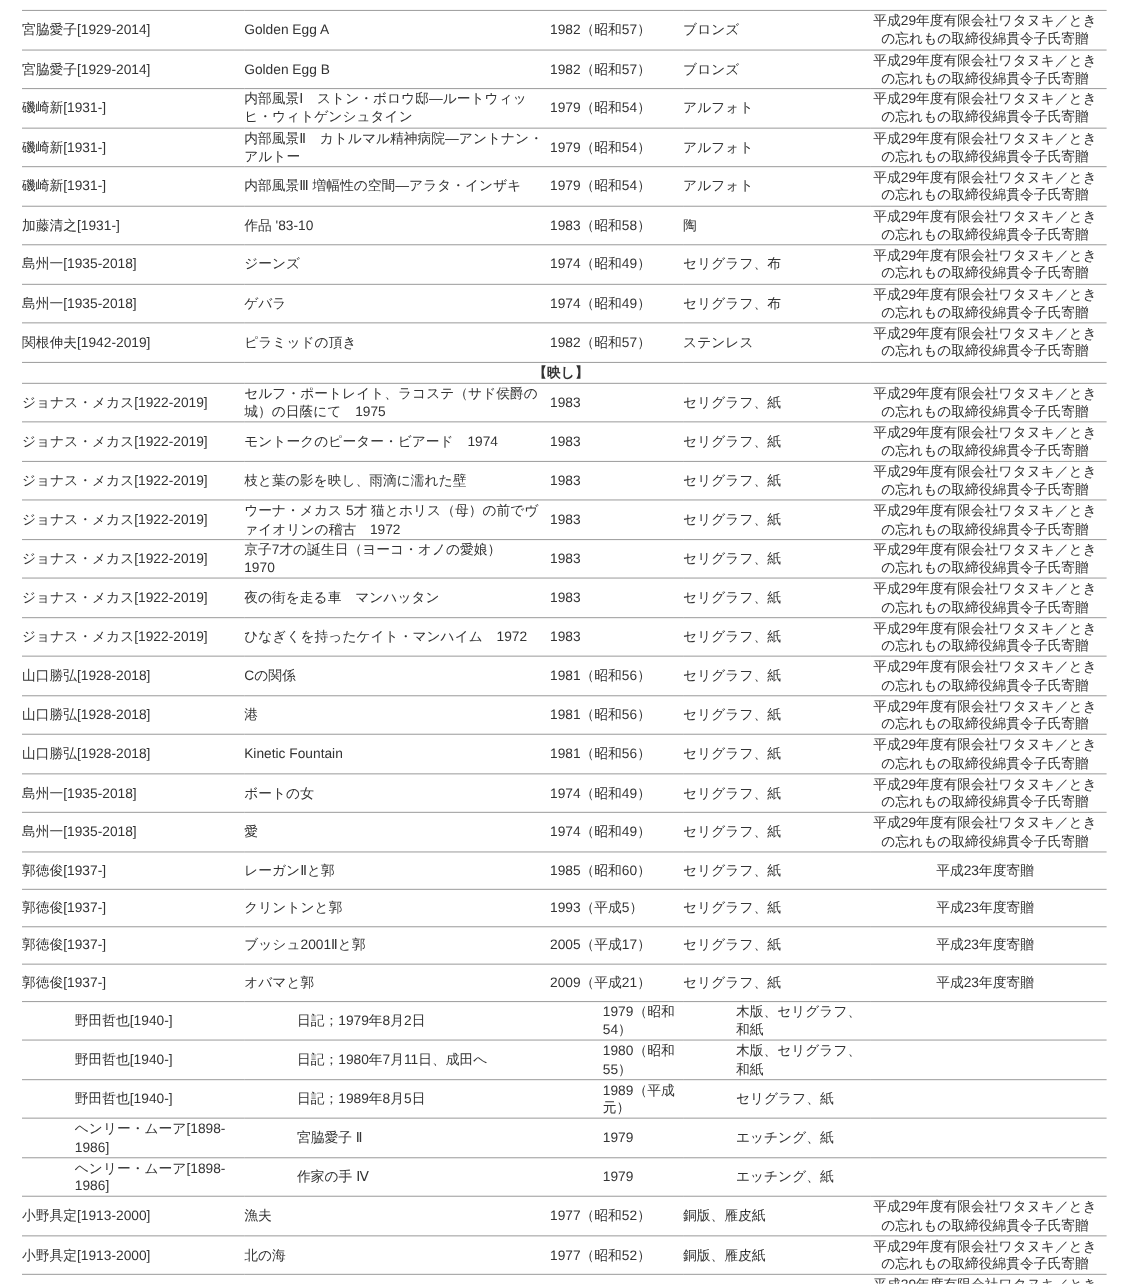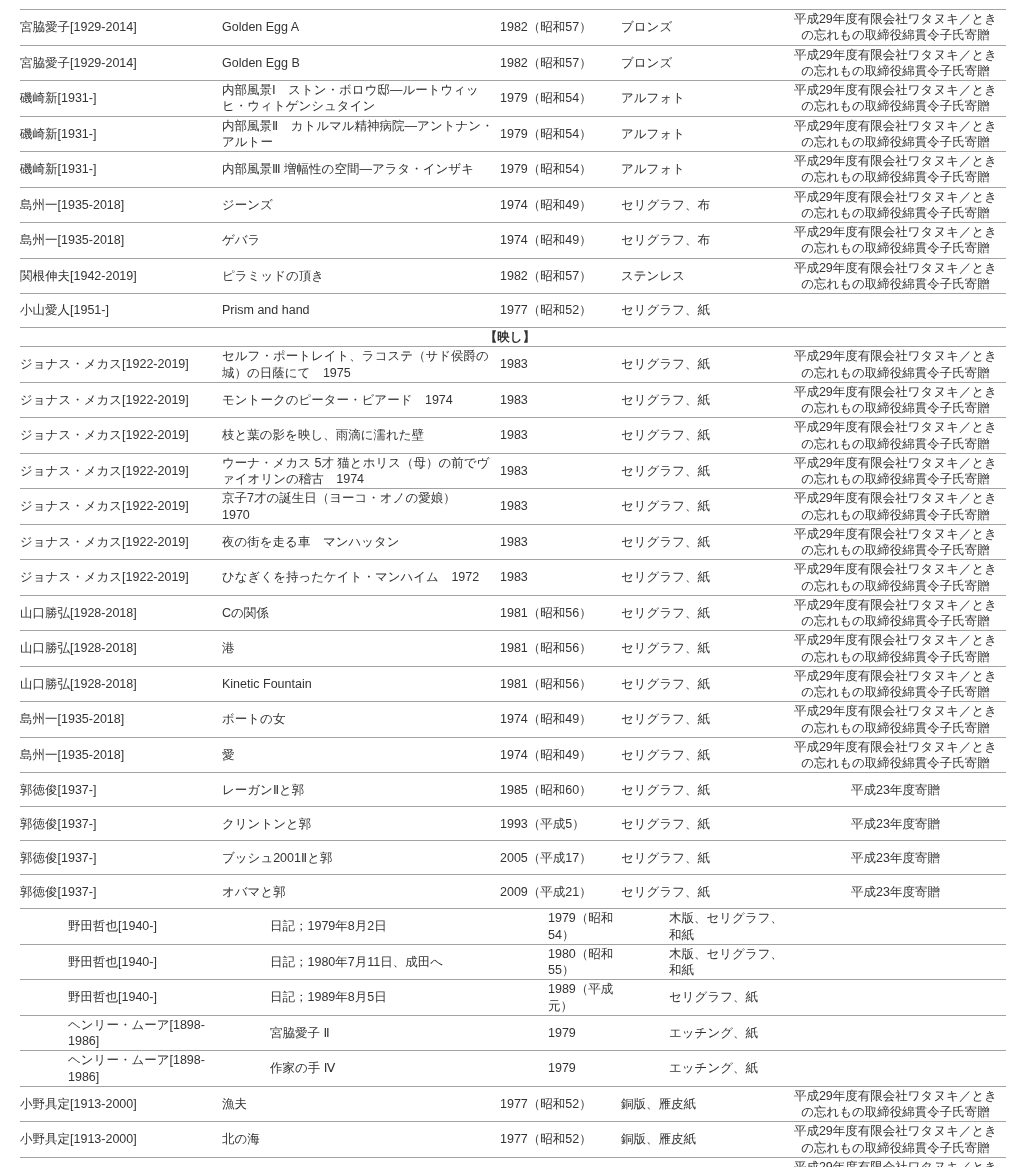--- a/index.html
+++ b/index.html
@@ -92,47 +92,47 @@
           <td class="col-credit">平成29年度有限会社ワタヌキ／ときの忘れもの取締役綿貫令子氏寄贈</td>
         </tr>
         <tr class="tall">
           <td class="col-artist">磯崎新[1931-]</td>
           <td class="col-title">内部風景Ⅲ 増幅性の空間―アラタ・インザキ</td>
           <td class="col-year">1979（昭和54）</td>
           <td class="col-medium">アルフォト</td>
           <td class="col-credit">平成29年度有限会社ワタヌキ／ときの忘れもの取締役綿貫令子氏寄贈</td>
         </tr>
         <tr class="tall">
+          <td class="col-artist">加藤清之[1931-]</td>
+          <td class="col-title">作品 '83-10</td>
+          <td class="col-year">1983（昭和58）</td>
+          <td class="col-medium">陶</td>
+          <td class="col-credit">平成29年度有限会社ワタヌキ／ときの忘れもの取締役綿貫令子氏寄贈</td>
+        </tr>
+        <tr class="tall">
           <td class="col-artist">島州一[1935-2018]</td>
           <td class="col-title">ジーンズ</td>
           <td class="col-year">1974（昭和49）</td>
           <td class="col-medium">セリグラフ、布</td>
           <td class="col-credit">平成29年度有限会社ワタヌキ／ときの忘れもの取締役綿貫令子氏寄贈</td>
         </tr>
         <tr class="tall">
           <td class="col-artist">島州一[1935-2018]</td>
           <td class="col-title">ゲバラ</td>
           <td class="col-year">1974（昭和49）</td>
           <td class="col-medium">セリグラフ、布</td>
           <td class="col-credit">平成29年度有限会社ワタヌキ／ときの忘れもの取締役綿貫令子氏寄贈</td>
         </tr>
         <tr class="tall">
           <td class="col-artist">関根伸夫[1942-2019]</td>
           <td class="col-title">ピラミッドの頂き</td>
           <td class="col-year">1982（昭和57）</td>
           <td class="col-medium">ステンレス</td>
           <td class="col-credit">平成29年度有限会社ワタヌキ／ときの忘れもの取締役綿貫令子氏寄贈</td>
         </tr>
-        <tr class="tall">
-          <td class="col-artist">小山愛人[1951-]</td>
-          <td class="col-title">Prism and hand</td>
-          <td class="col-year">1977（昭和52）</td>
-          <td class="col-medium">セリグラフ、紙</td>
-          <td class="col-credit"></td>
-        </tr>
         <tr class="section">
           <td colspan="5">【映し】</td>
         </tr>
         <tr class="tall">
           <td class="col-artist">ジョナス・メカス[1922-2019]</td>
           <td class="col-title">セルフ・ポートレイト、ラコステ（サド侯爵の城）の日蔭にて　1975</td>
           <td class="col-year">1983</td>
           <td class="col-medium">セリグラフ、紙</td>
           <td class="col-credit">平成29年度有限会社ワタヌキ／ときの忘れもの取締役綿貫令子氏寄贈</td>
         </tr>
@@ -145,21 +145,21 @@
         </tr>
         <tr class="tall">
           <td class="col-artist">ジョナス・メカス[1922-2019]</td>
           <td class="col-title">枝と葉の影を映し、雨滴に濡れた壁</td>
           <td class="col-year">1983</td>
           <td class="col-medium">セリグラフ、紙</td>
           <td class="col-credit">平成29年度有限会社ワタヌキ／ときの忘れもの取締役綿貫令子氏寄贈</td>
         </tr>
         <tr class="tall">
           <td class="col-artist">ジョナス・メカス[1922-2019]</td>
-          <td class="col-title">ウーナ・メカス 5才 猫とホリス（母）の前でヴァイオリンの稽古　1974</td>
+          <td class="col-title">ウーナ・メカス 5才 猫とホリス（母）の前でヴァイオリンの稽古　1972</td>
           <td class="col-year">1983</td>
           <td class="col-medium">セリグラフ、紙</td>
           <td class="col-credit">平成29年度有限会社ワタヌキ／ときの忘れもの取締役綿貫令子氏寄贈</td>
         </tr>
         <tr class="tall">
           <td class="col-artist">ジョナス・メカス[1922-2019]</td>
           <td class="col-title">京子7才の誕生日（ヨーコ・オノの愛娘）　1970</td>
           <td class="col-year">1983</td>
           <td class="col-medium">セリグラフ、紙</td>
           <td class="col-credit">平成29年度有限会社ワタヌキ／ときの忘れもの取締役綿貫令子氏寄贈</td>

